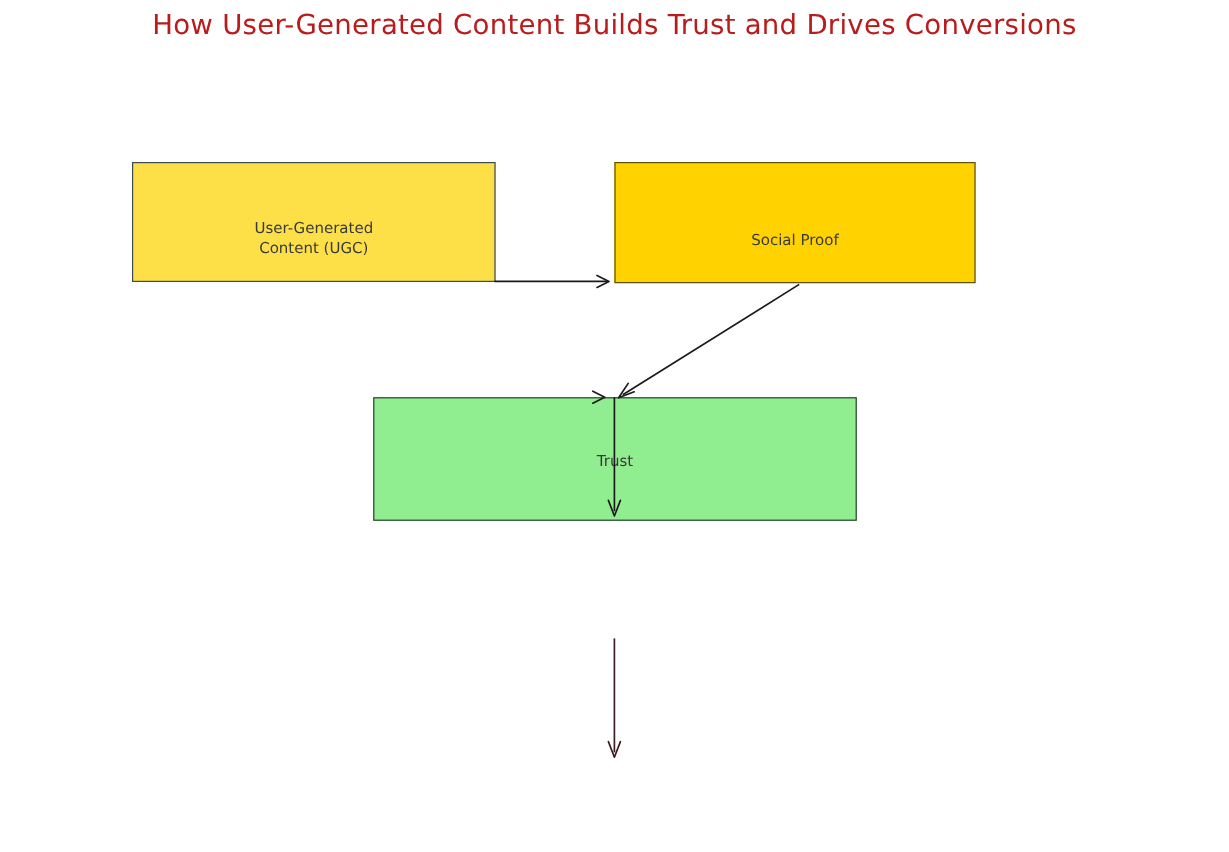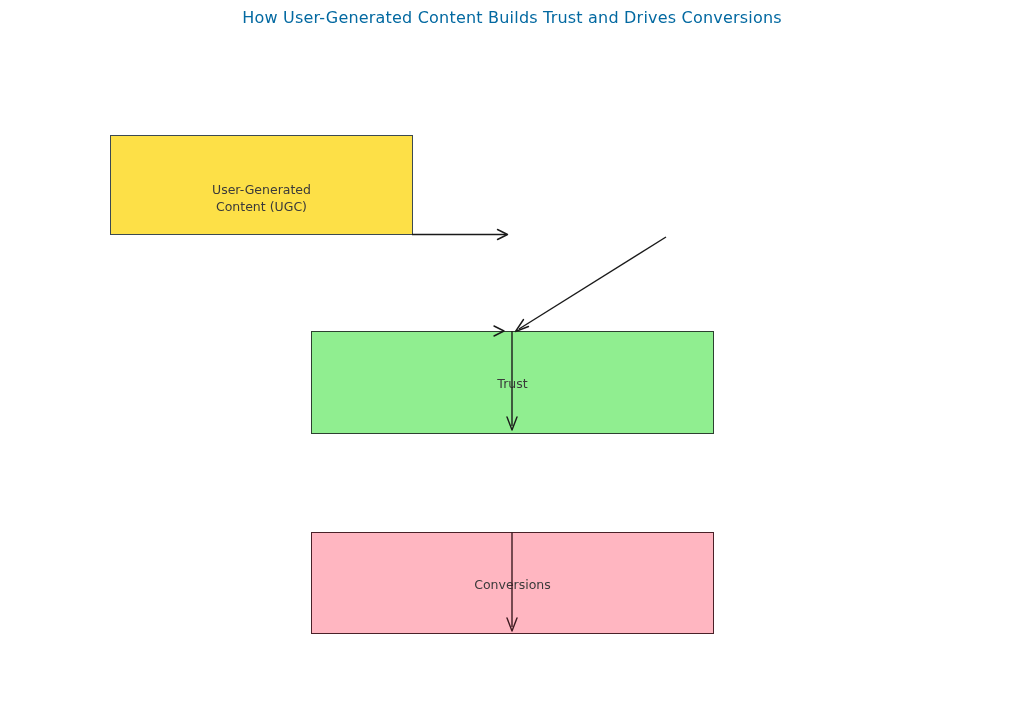--- a/index.html
+++ b/index.html
@@ -20,22 +20,22 @@
     top: 0;
     width: 1024px;
     height: 710px;
   }
   .diagram-title {
     position: absolute;
     left: 0;
     top: 8px;
     width: 1024px;
     text-align: center;
-    font-size: 16px;
-    color: #0369a1;
+    font-size: 23px;
+    color: #b91c1c;
     letter-spacing: 0.2px;
     white-space: nowrap;
   }
   .node {
     position: absolute;
     box-sizing: border-box;
     display: flex;
     align-items: center;
     justify-content: center;
     text-align: center;
@@ -134,28 +134,28 @@
     </g>
   </svg>
 
   <div class="node" id="node-ugc">
     <div class="node-label">
       <span>User-Generated</span><br>
       <span>Content (UGC)</span>
     </div>
   </div>
 
+  <div class="node" id="node-social-proof">
+    <div class="node-label">Social Proof</div>
+  </div>
 
   <div class="node" id="node-trust">
     <div class="node-label">Trust</div>
   </div>
 
-  <div class="node" id="node-conversions">
-    <div class="node-label">Conversions</div>
-  </div>
 
   <svg class="edges over">
 
     <g>
       <line class="edge-line" x1="512" y1="331" x2="512" y2="426"></line>
       <path class="edge-head" d="M 507 417 L 512 430 L 517 417"></path>
     </g>
 
     <g>
       <line class="edge-line on-pink" x1="512" y1="532" x2="512" y2="627"></line>

